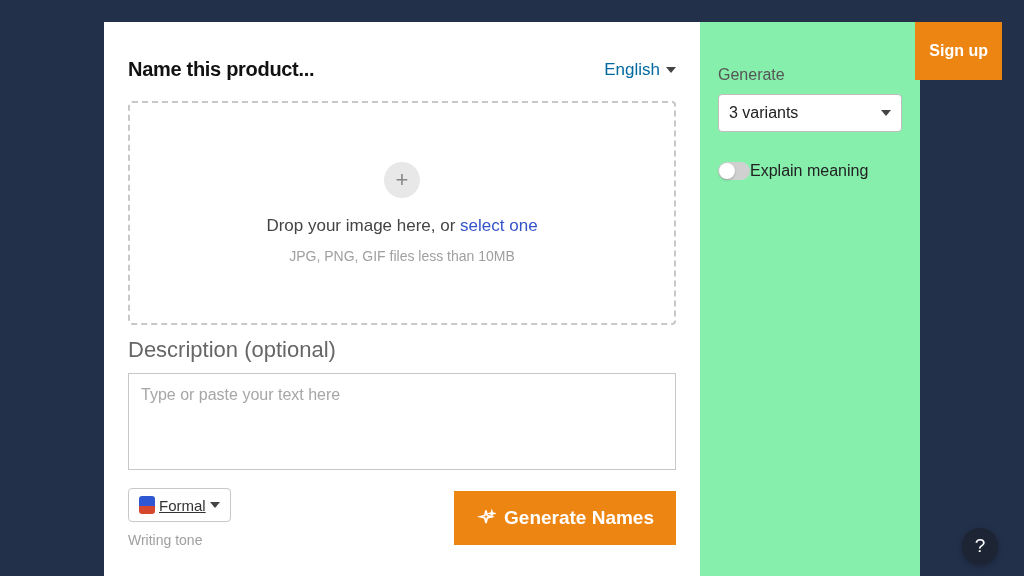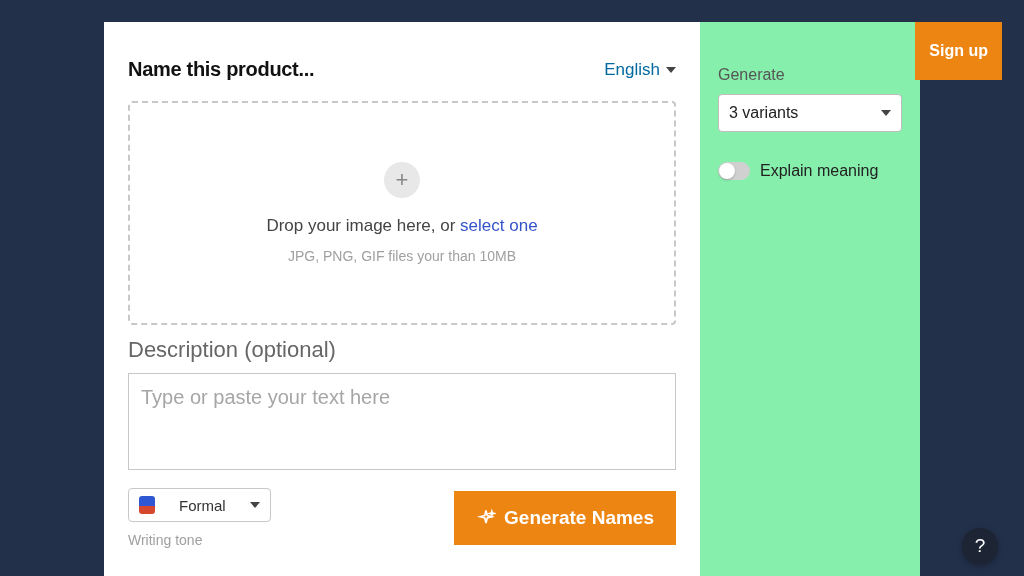--- a/index.html
+++ b/index.html
@@ -95,44 +95,45 @@
   .desc-label {
     margin-top: 12px;
     font-size: 22px;
     color: #666;
     margin-bottom: 10px;
   }
   .desc-area {
     width: 100%;
     height: 98px;
     border: 1px solid #c8c8c8;
-    font-size: 20px;
+    font-size: 16px;
     font-family: inherit;
     color: #333;
     padding: 12px 12px;
     resize: none;
   }
   .desc-area::placeholder { color: #a6a6a6; }
   .action-row {
     display: flex;
     justify-content: space-between;
     align-items: center;
     margin-top: 18px;
   }
   .tone-select {
     display: inline-flex;
     align-items: center;
-    gap: 24px;
+    gap: 4px;
     border: 1px solid #c8c8c8;
     border-radius: 4px;
     padding: 7px 10px;
     font-size: 15px;
     color: #333;
     cursor: pointer;
     background: #fff;
+    text-decoration: underline;
   }
   .tone-icon {
     width: 16px; height: 18px;
     border-radius: 3px;
     background: linear-gradient(180deg,#2d57d3 0 55%, #d6482d 55% 100%);
   }
   .tone-hint {
     margin-top: 10px;
     font-size: 14px;
     color: #a0a0a0;
@@ -169,21 +170,20 @@
     font-size: 16px;
     color: #222;
     display: flex;
     justify-content: space-between;
     align-items: center;
     cursor: pointer;
   }
   .toggle-row {
     display: flex;
     align-items: center;
-    gap: 10px;
     margin-top: 30px;
   }
   .toggle {
     width: 32px; height: 18px;
     border-radius: 9px;
     background: #d0d0d0;
     position: relative;
     cursor: pointer;
   }
   .toggle-knob {
@@ -238,21 +238,21 @@
         <span>English</span>
         <span class="chev-down"></span>
       </div>
     </div>
 
     <div class="dropzone">
       <div class="plus-circle">+</div>
       <div class="drop-text">
         <span>Drop your image here, or </span><span class="drop-link">select one</span>
       </div>
-      <div class="drop-hint">JPG, PNG, GIF files your than 10MB</div>
+      <div class="drop-hint">JPG, PNG, GIF files less than 10MB</div>
     </div>
 
     <div class="desc-label">Description (optional)</div>
     <textarea class="desc-area" placeholder="Type or paste your text here" style=""></textarea>
 
     <div class="action-row">
       <div>
         <div class="tone-select">
           <span class="tone-icon"></span>
           <span>Formal</span>

